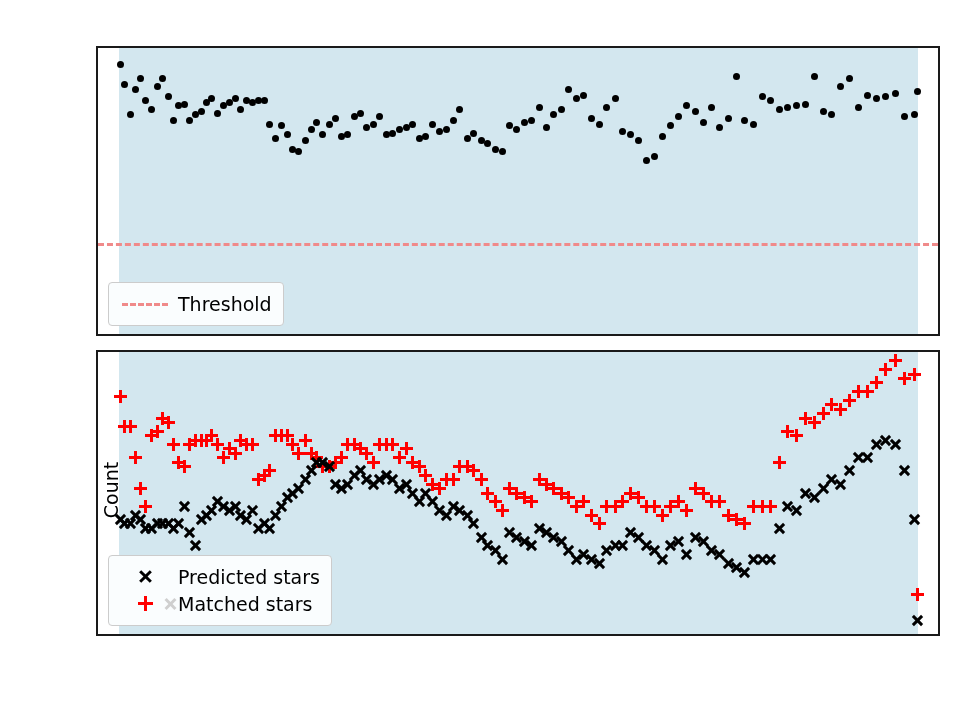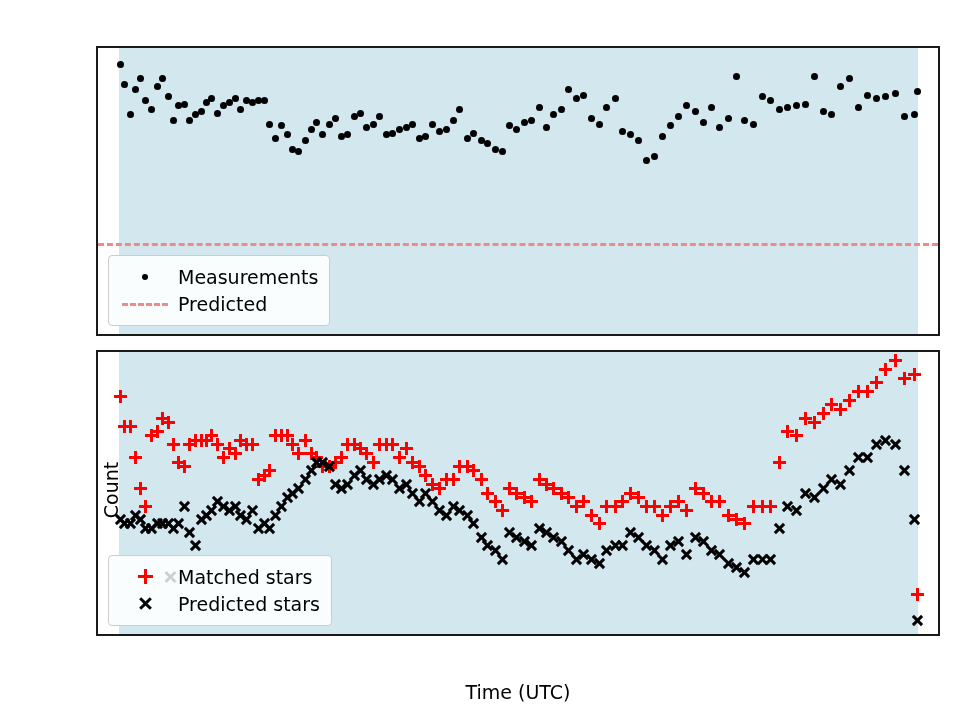--- a/index.html
+++ b/index.html
@@ -361,29 +361,23 @@
         <div class="tick-x" style="left: 53.589%;"></div>
         <div class="tick-x" style="left: 63.4218%;"></div>
         <div class="tick-x" style="left: 73.2547%;"></div>
         <div class="tick-x" style="left: 83.0875%;"></div>
         <div class="tick-x" style="left: 92.9204%;"></div>
       </div>
 
     <div class="legend" id="legend-top">
       <div class="legend-row">
         <span class="legend-handle">
-            <span class="lg-dot"></span>
-          </span>
-        <span class="legend-label">Measurements</span>
-      </div>
-      <div class="legend-row">
-        <span class="legend-handle">
             <span class="lg-dash"></span>
           </span>
-        <span class="legend-label">Predicted</span>
+        <span class="legend-label">Threshold</span>
       </div>
     </div>
   </div>
 
   <div class="axes" id="axes-bottom">
     <div class="plotarea" id="plot-bottom">
       <div class="shade" id="shade-bottom" style="left: 2.45821%; width: 95.1819%;"></div>
       <div id="pts-matched">
           <div class="plus" style="left: 2.65487%; top: 15.625%;"></div>
           <div class="plus" style="left: 3.14651%; top: 26.5625%;"></div>
@@ -636,28 +630,27 @@
         <div class="tick-x" style="left: 73.2547%;"></div>
         <div class="tick-x" style="left: 83.0875%;"></div>
         <div class="tick-x" style="left: 92.9204%;"></div>
       </div>
 
     <div class="axis-name-y" id="ylabel-bottom">Count</div>
 
     <div class="legend" id="legend-bottom">
       <div class="legend-row">
         <span class="legend-handle">
+            <span class="lg-cross"></span>
+          </span>
+        <span class="legend-label">Predicted stars</span>
+      </div>
+      <div class="legend-row">
+        <span class="legend-handle">
           <span class="lg-plus"></span>
           <span class="lg-ghost-cross"></span>
         </span>
         <span class="legend-label">Matched stars</span>
       </div>
-      <div class="legend-row">
-        <span class="legend-handle">
-            <span class="lg-cross"></span>
-          </span>
-        <span class="legend-label">Predicted stars</span>
-      </div>
     </div>
   </div>
 
-  <div id="xlabel-main">Time (UTC)</div>
 </div>
 
 </body></html>

